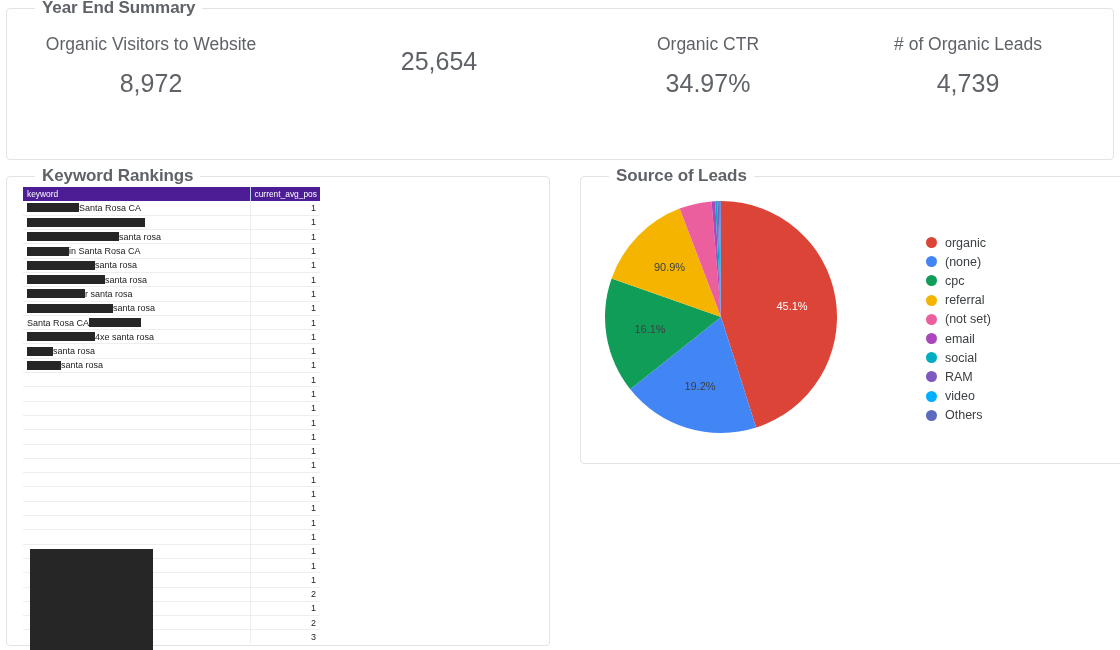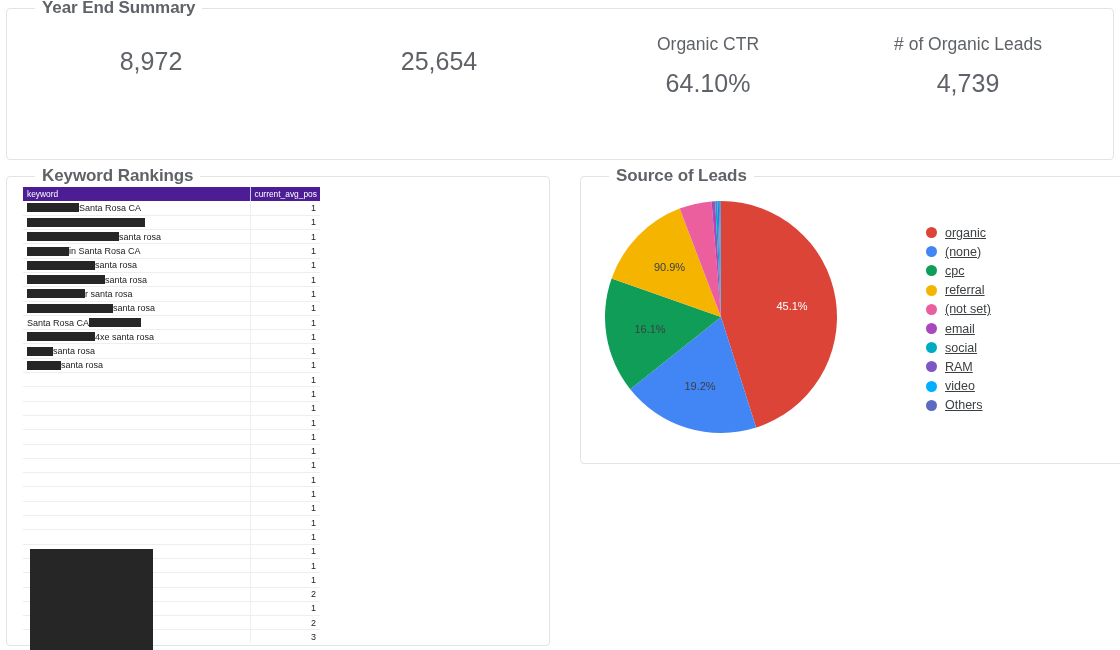--- a/index.html
+++ b/index.html
@@ -173,24 +173,23 @@
   .pie-label {
     position: absolute;
     font-size: 11px;
     font-weight: 400;
     white-space: nowrap;
     pointer-events: none;
   }
   .legend {
     position: absolute;
     left: 345px;
-    top: 46px;
+    top: 56px;
     display: flex;
     flex-direction: column;
-    text-decoration: underline;
   }
   .legend-item {
     display: flex;
     align-items: center;
     height: 19.2px;
   }
   .legend-swatch {
     width: 11px;
     height: 11px;
     border-radius: 50%;
@@ -203,28 +202,29 @@
     white-space: nowrap;
   }
 </style>
 </head>
 <body>
 
 <div class="card" id="summary-card">
   <div class="card-title">Year End Summary</div>
   <div class="scorecards">
     <div class="scorecard" id="sc-0">
+      <div class="sc-label">Organic Visitors to Website</div>
       <div class="sc-value">8,972</div>
     </div>
     <div class="scorecard" id="sc-1">
       <div class="sc-value">25,654</div>
     </div>
     <div class="scorecard" id="sc-2">
       <div class="sc-label">Organic CTR</div>
-      <div class="sc-value">64.10%</div>
+      <div class="sc-value">34.97%</div>
     </div>
     <div class="scorecard" id="sc-3">
       <div class="sc-label"># of Organic Leads</div>
       <div class="sc-value">4,739</div>
     </div>
   </div>
 </div>
 
 <div class="card" id="keyword-card">
   <div class="card-title">Keyword Rankings</div>

